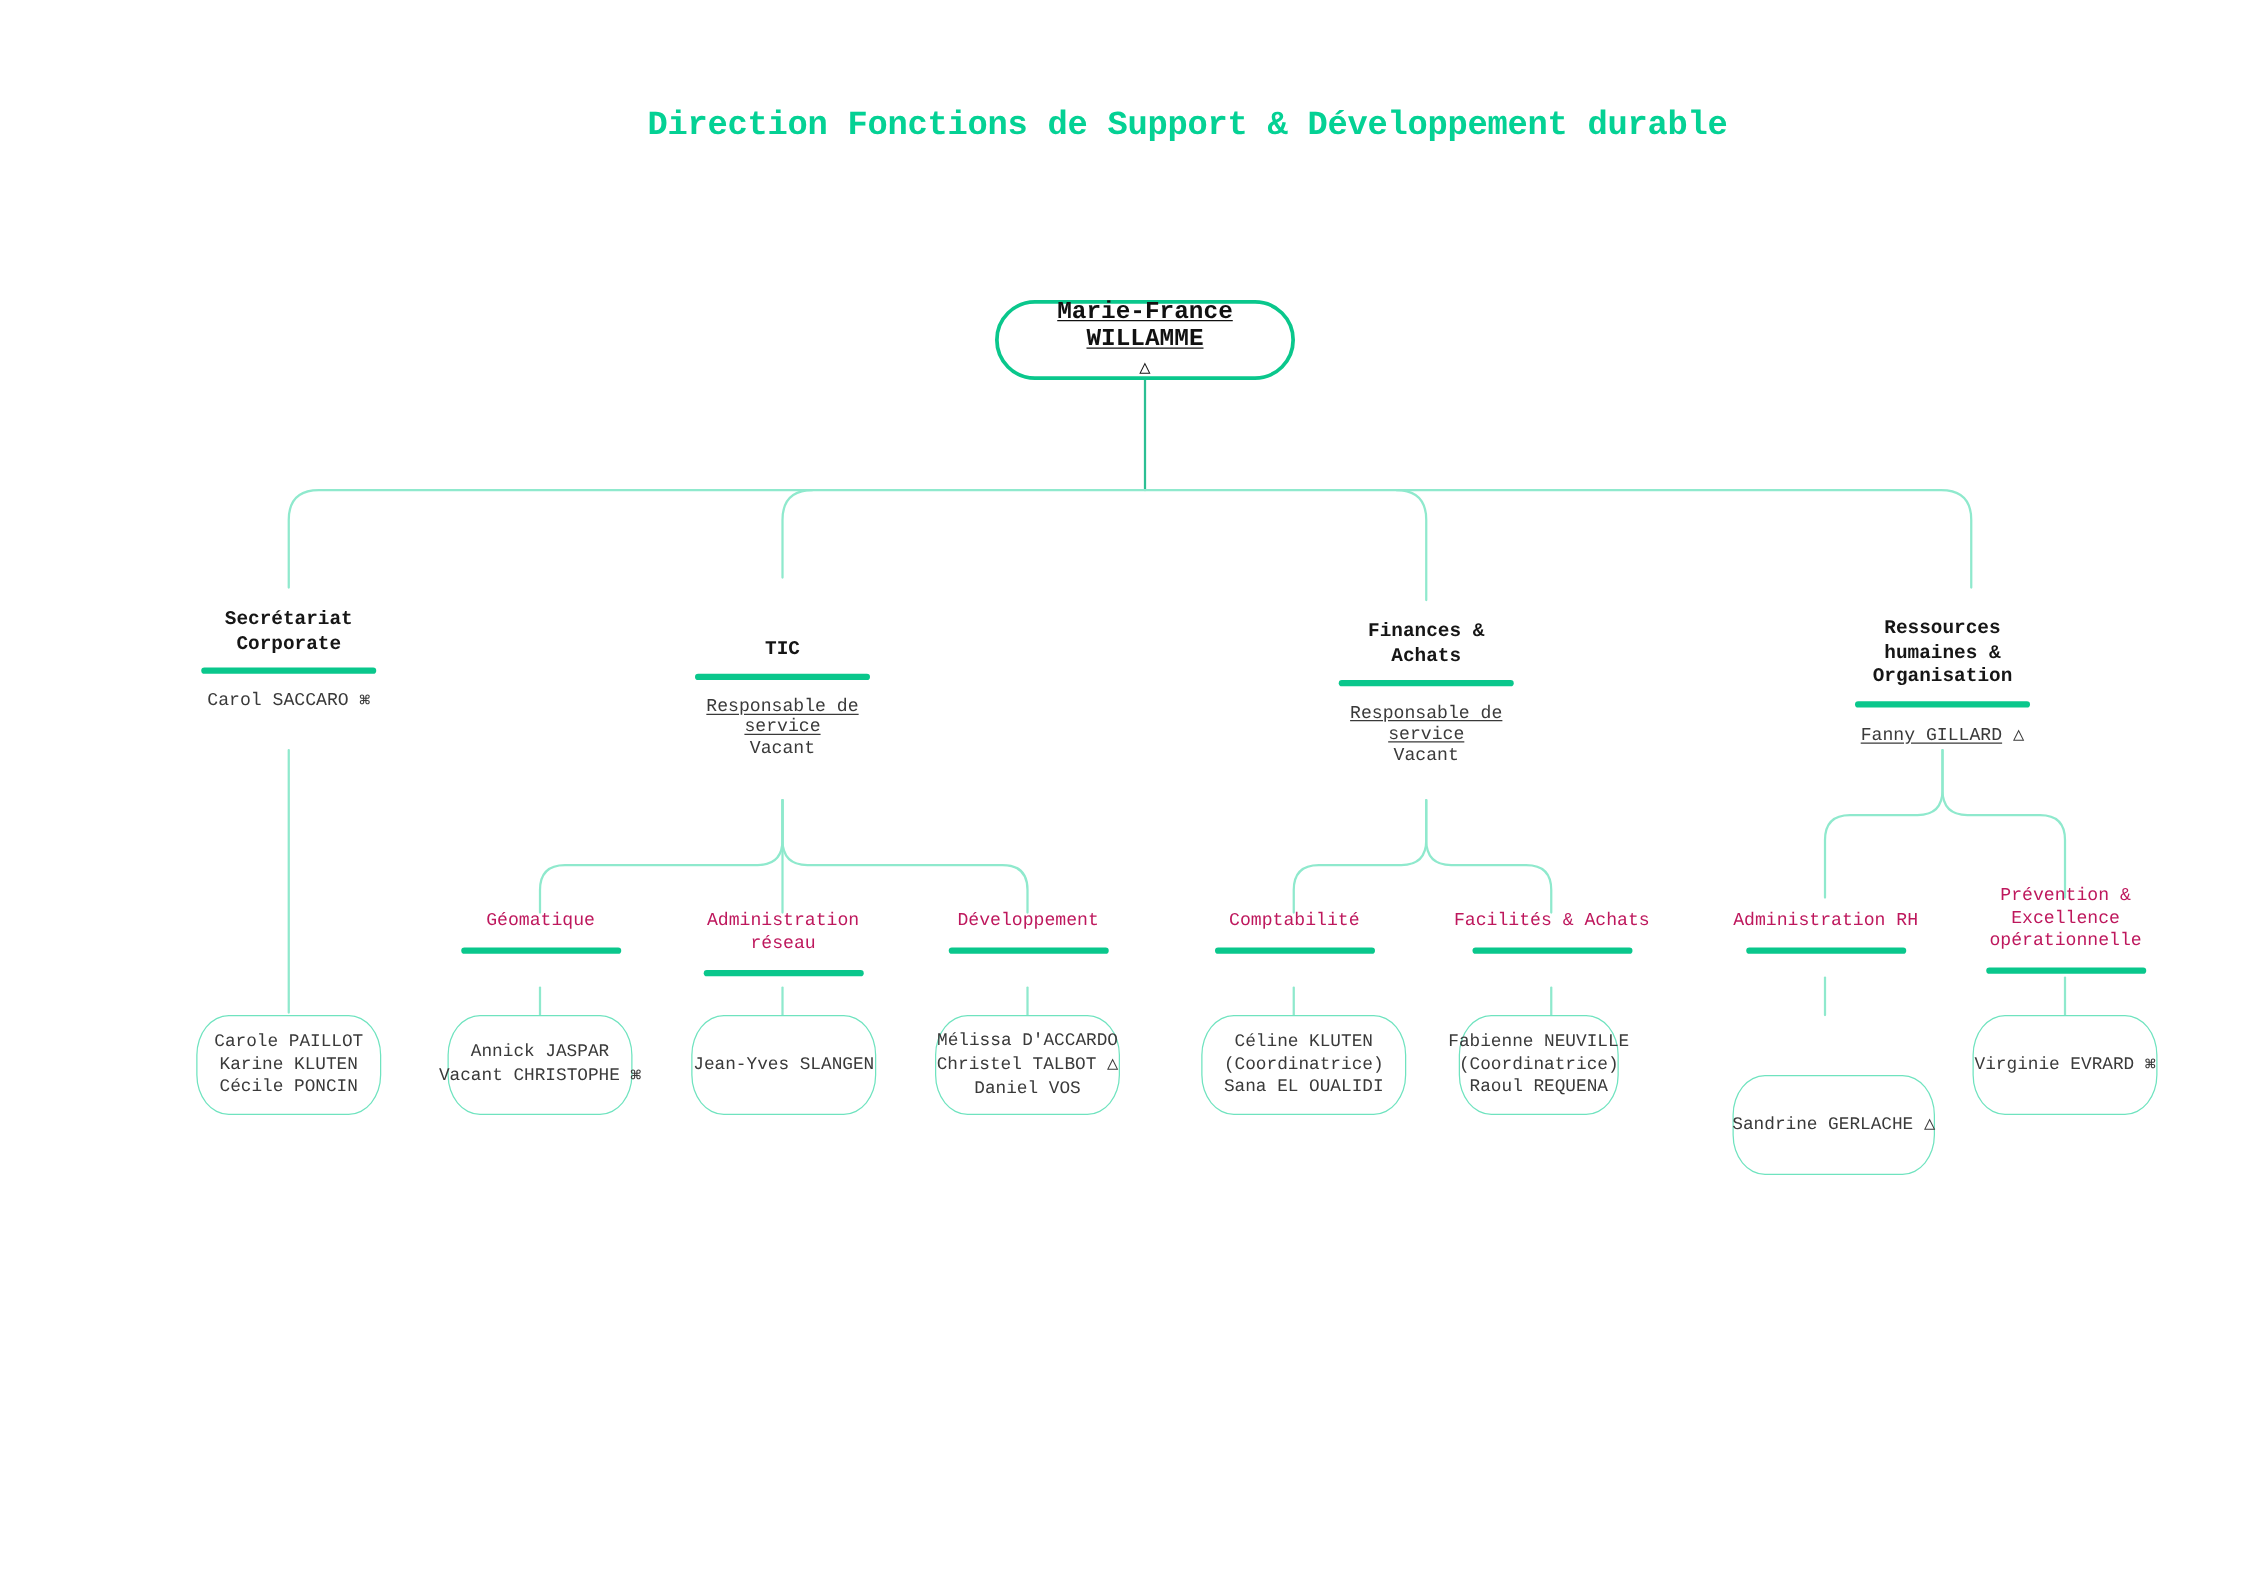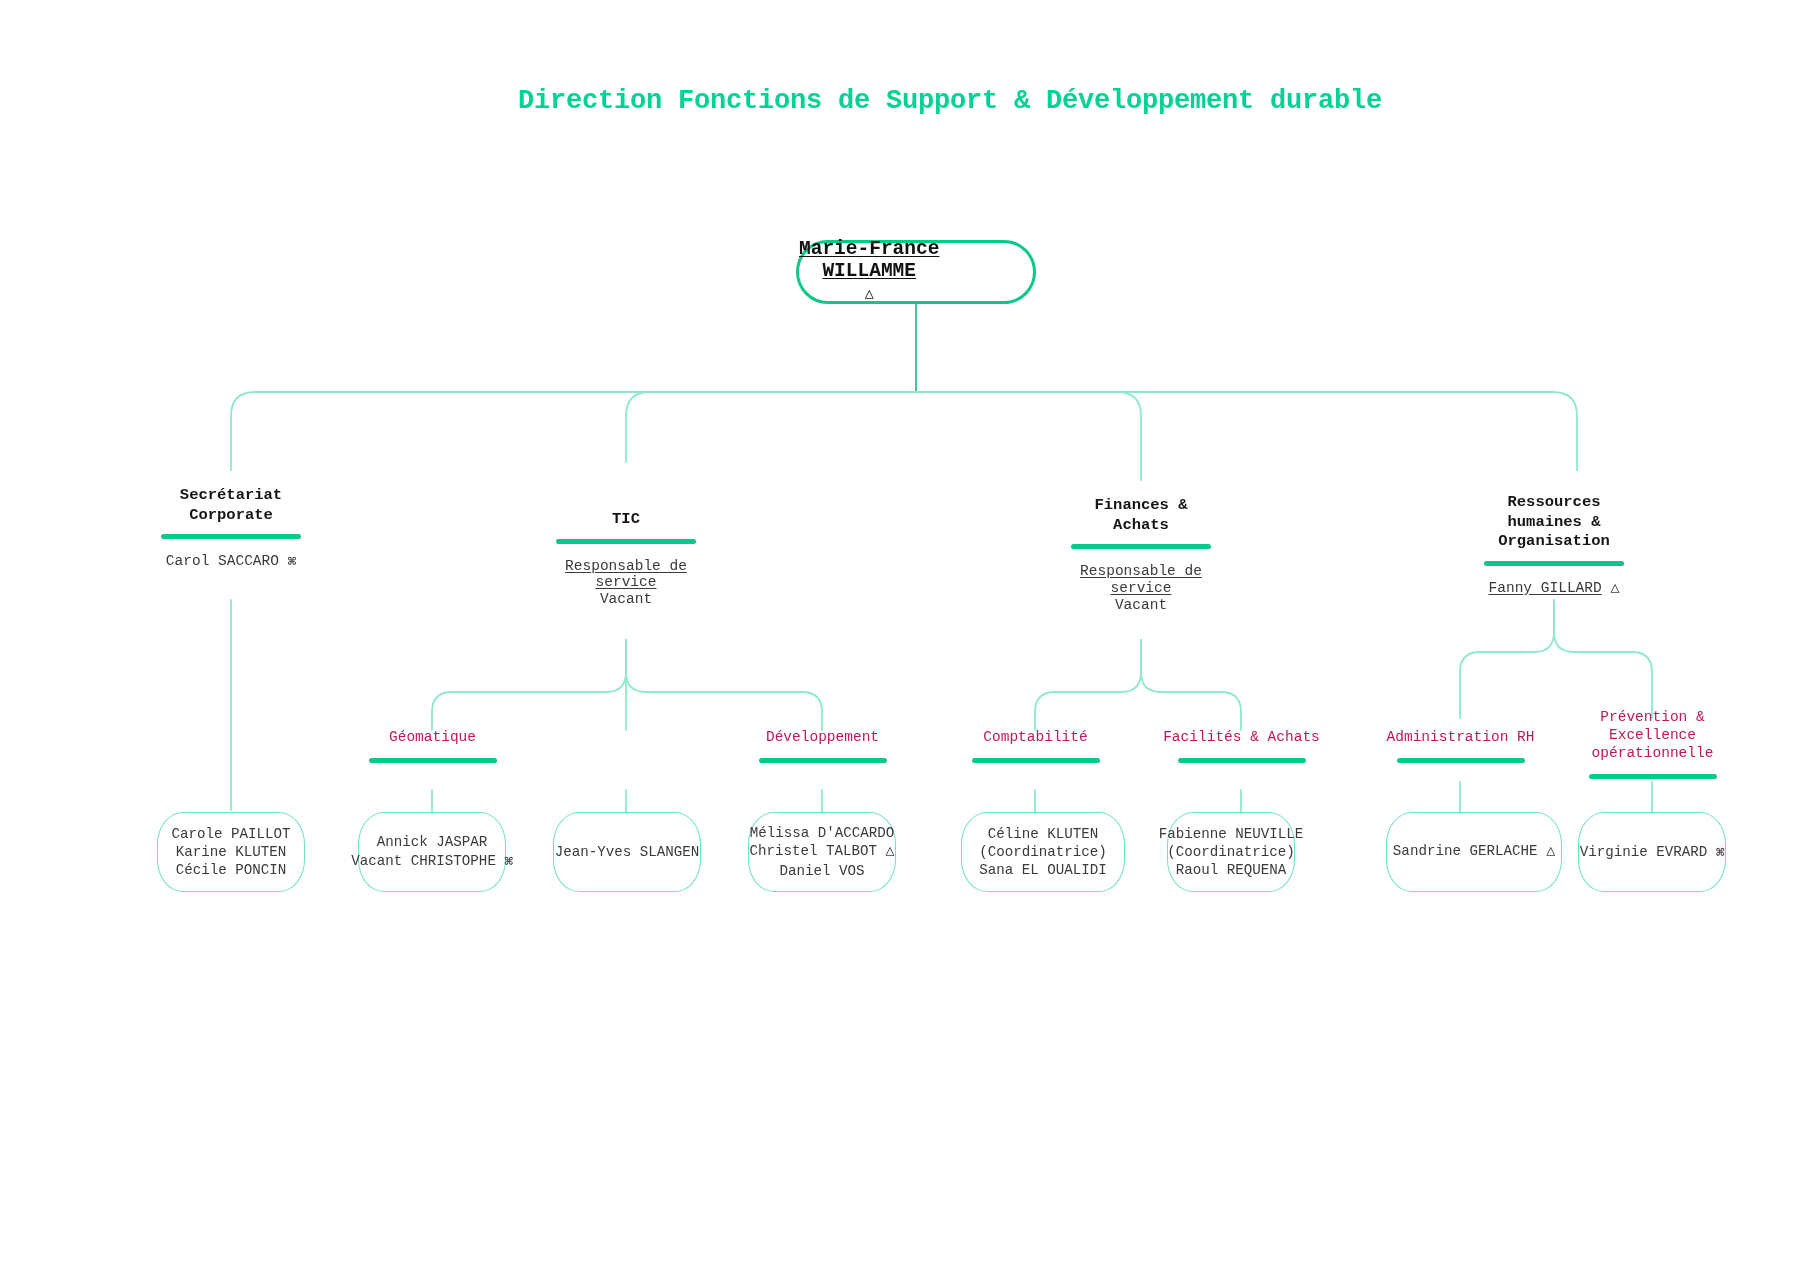--- a/index.html
+++ b/index.html
@@ -48,21 +48,21 @@
     position: absolute;
     left: 796px;
     top: 240px;
     width: 240px;
     height: 64px;
     border: 3.5px solid #0ac78c;
     border-radius: 34px;
     background: #ffffff;
     display: flex;
     align-items: center;
-    justify-content: flex-start;
+    justify-content: center;
     box-sizing: border-box;
   }
   .root-node .root-text {
     font-size: 19.5px;
     font-weight: bold;
     line-height: 1.12;
     text-align: center;
     color: #111111;
   }
   .root-node .root-line {
@@ -244,20 +244,27 @@
     </div>
   </div>
 
   <div class="sub" style="left:340px; top:728px;">
     <div class="sub-title">
       <div>Géomatique</div>
     </div>
     <div class="rule"></div>
   </div>
 
+  <div class="sub" style="left:534px; top:728px;">
+    <div class="sub-title">
+      <div>Administration</div>
+      <div>réseau</div>
+    </div>
+    <div class="rule"></div>
+  </div>
 
   <div class="sub" style="left:730px; top:728px;">
     <div class="sub-title">
       <div>Développement</div>
     </div>
     <div class="rule"></div>
   </div>
 
   <div class="sub" style="left:943px; top:728px;">
     <div class="sub-title">
@@ -327,21 +334,21 @@
   </div>
 
   <div class="leaf" style="left:1167px; top:812px; width:128px; height:80px;">
     <div class="leaf-text">
       <div><span>Fabienne NEUVILLE</span></div>
       <div><span>(Coordinatrice)</span></div>
       <div><span>Raoul REQUENA</span></div>
     </div>
   </div>
 
-  <div class="leaf" style="left:1386px; top:812px; width:176px; height:80px;">
+  <div class="leaf" style="left:1386px; top:860px; width:162px; height:80px;">
     <div class="leaf-text">
       <div><span>Sandrine GERLACHE</span> <span class="tri">△</span></div>
     </div>
   </div>
 
   <div class="leaf" style="left:1578px; top:812px; width:148px; height:80px;">
     <div class="leaf-text">
       <div><span>Virginie EVRARD</span> <span class="cmd">⌘</span></div>
     </div>
   </div>

